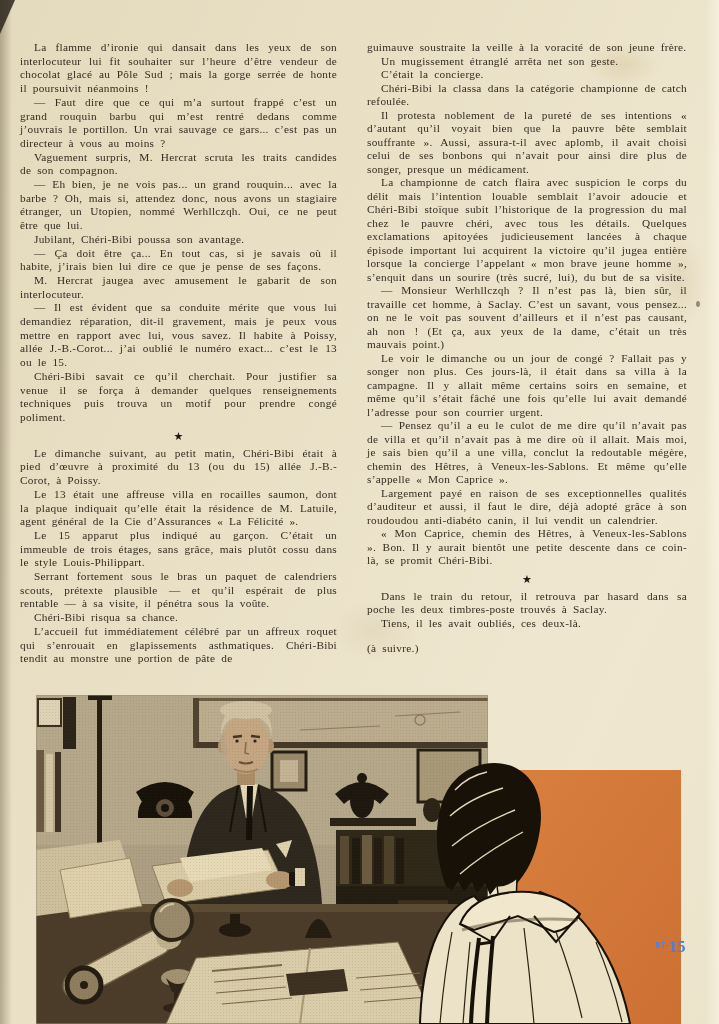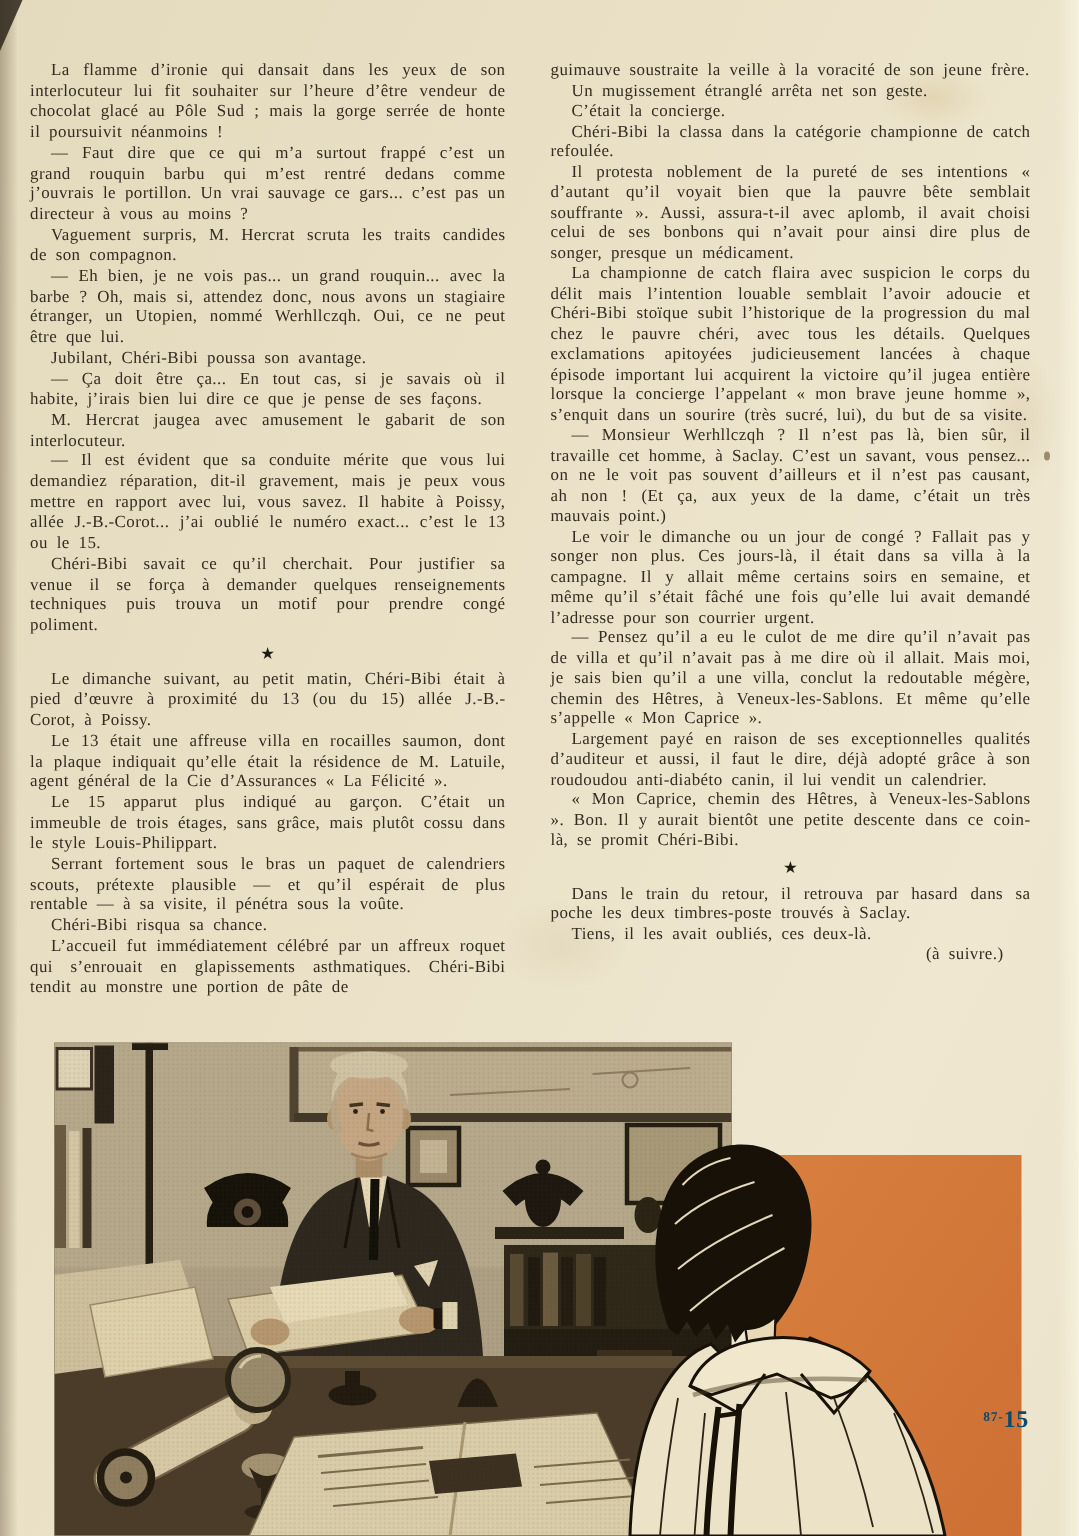--- a/index.html
+++ b/index.html
@@ -31,32 +31,32 @@
   .stain.s4{left:330px;top:600px;width:90px;height:60px;
     background:radial-gradient(closest-side,rgba(140,110,60,.08),rgba(140,110,60,0));}
 
   .column{
     position:absolute;top:41px;color:#342c21;text-align:justify;
     font-size:11.3px;line-height:13.7px;letter-spacing:.28px;word-spacing:2.8px;
   }
   .column.left{left:20px;width:317px;}
   .column.right{left:367px;width:320px;line-height:13.5px;}
   .column p{margin:0;text-indent:14px;}
-  .column p.signoff{text-align:right;text-indent:0;padding-right:18px;}
+  .column p.signoff{text-align:left;text-indent:0;padding-right:18px;margin-top:12px;}
   .column .separator{
     text-align:center;text-indent:0;font-size:11px;line-height:13px;
     padding:5px 0 4px;letter-spacing:0;color:#1f1a12;
   }
 
   .bottom-band{position:absolute;left:0;top:690px;width:719px;height:334px;}
   .bottom-band svg{display:block;}
 
   .pageno{
     position:absolute;left:634px;top:938px;width:52px;text-align:right;
-    color:#0c4a6e;font-weight:bold;white-space:nowrap;
+    color:#3b82f6;font-weight:bold;white-space:nowrap;
   }
   .pageno .pfx{font-size:9px;vertical-align:4px;letter-spacing:.5px;}
   .pageno .num{font-size:16px;letter-spacing:.5px;}
 </style>
 </head>
 <body>
 
 <div class="edge-left"></div>
 <div class="corner-tl"></div>
 <div class="edge-right"></div>

